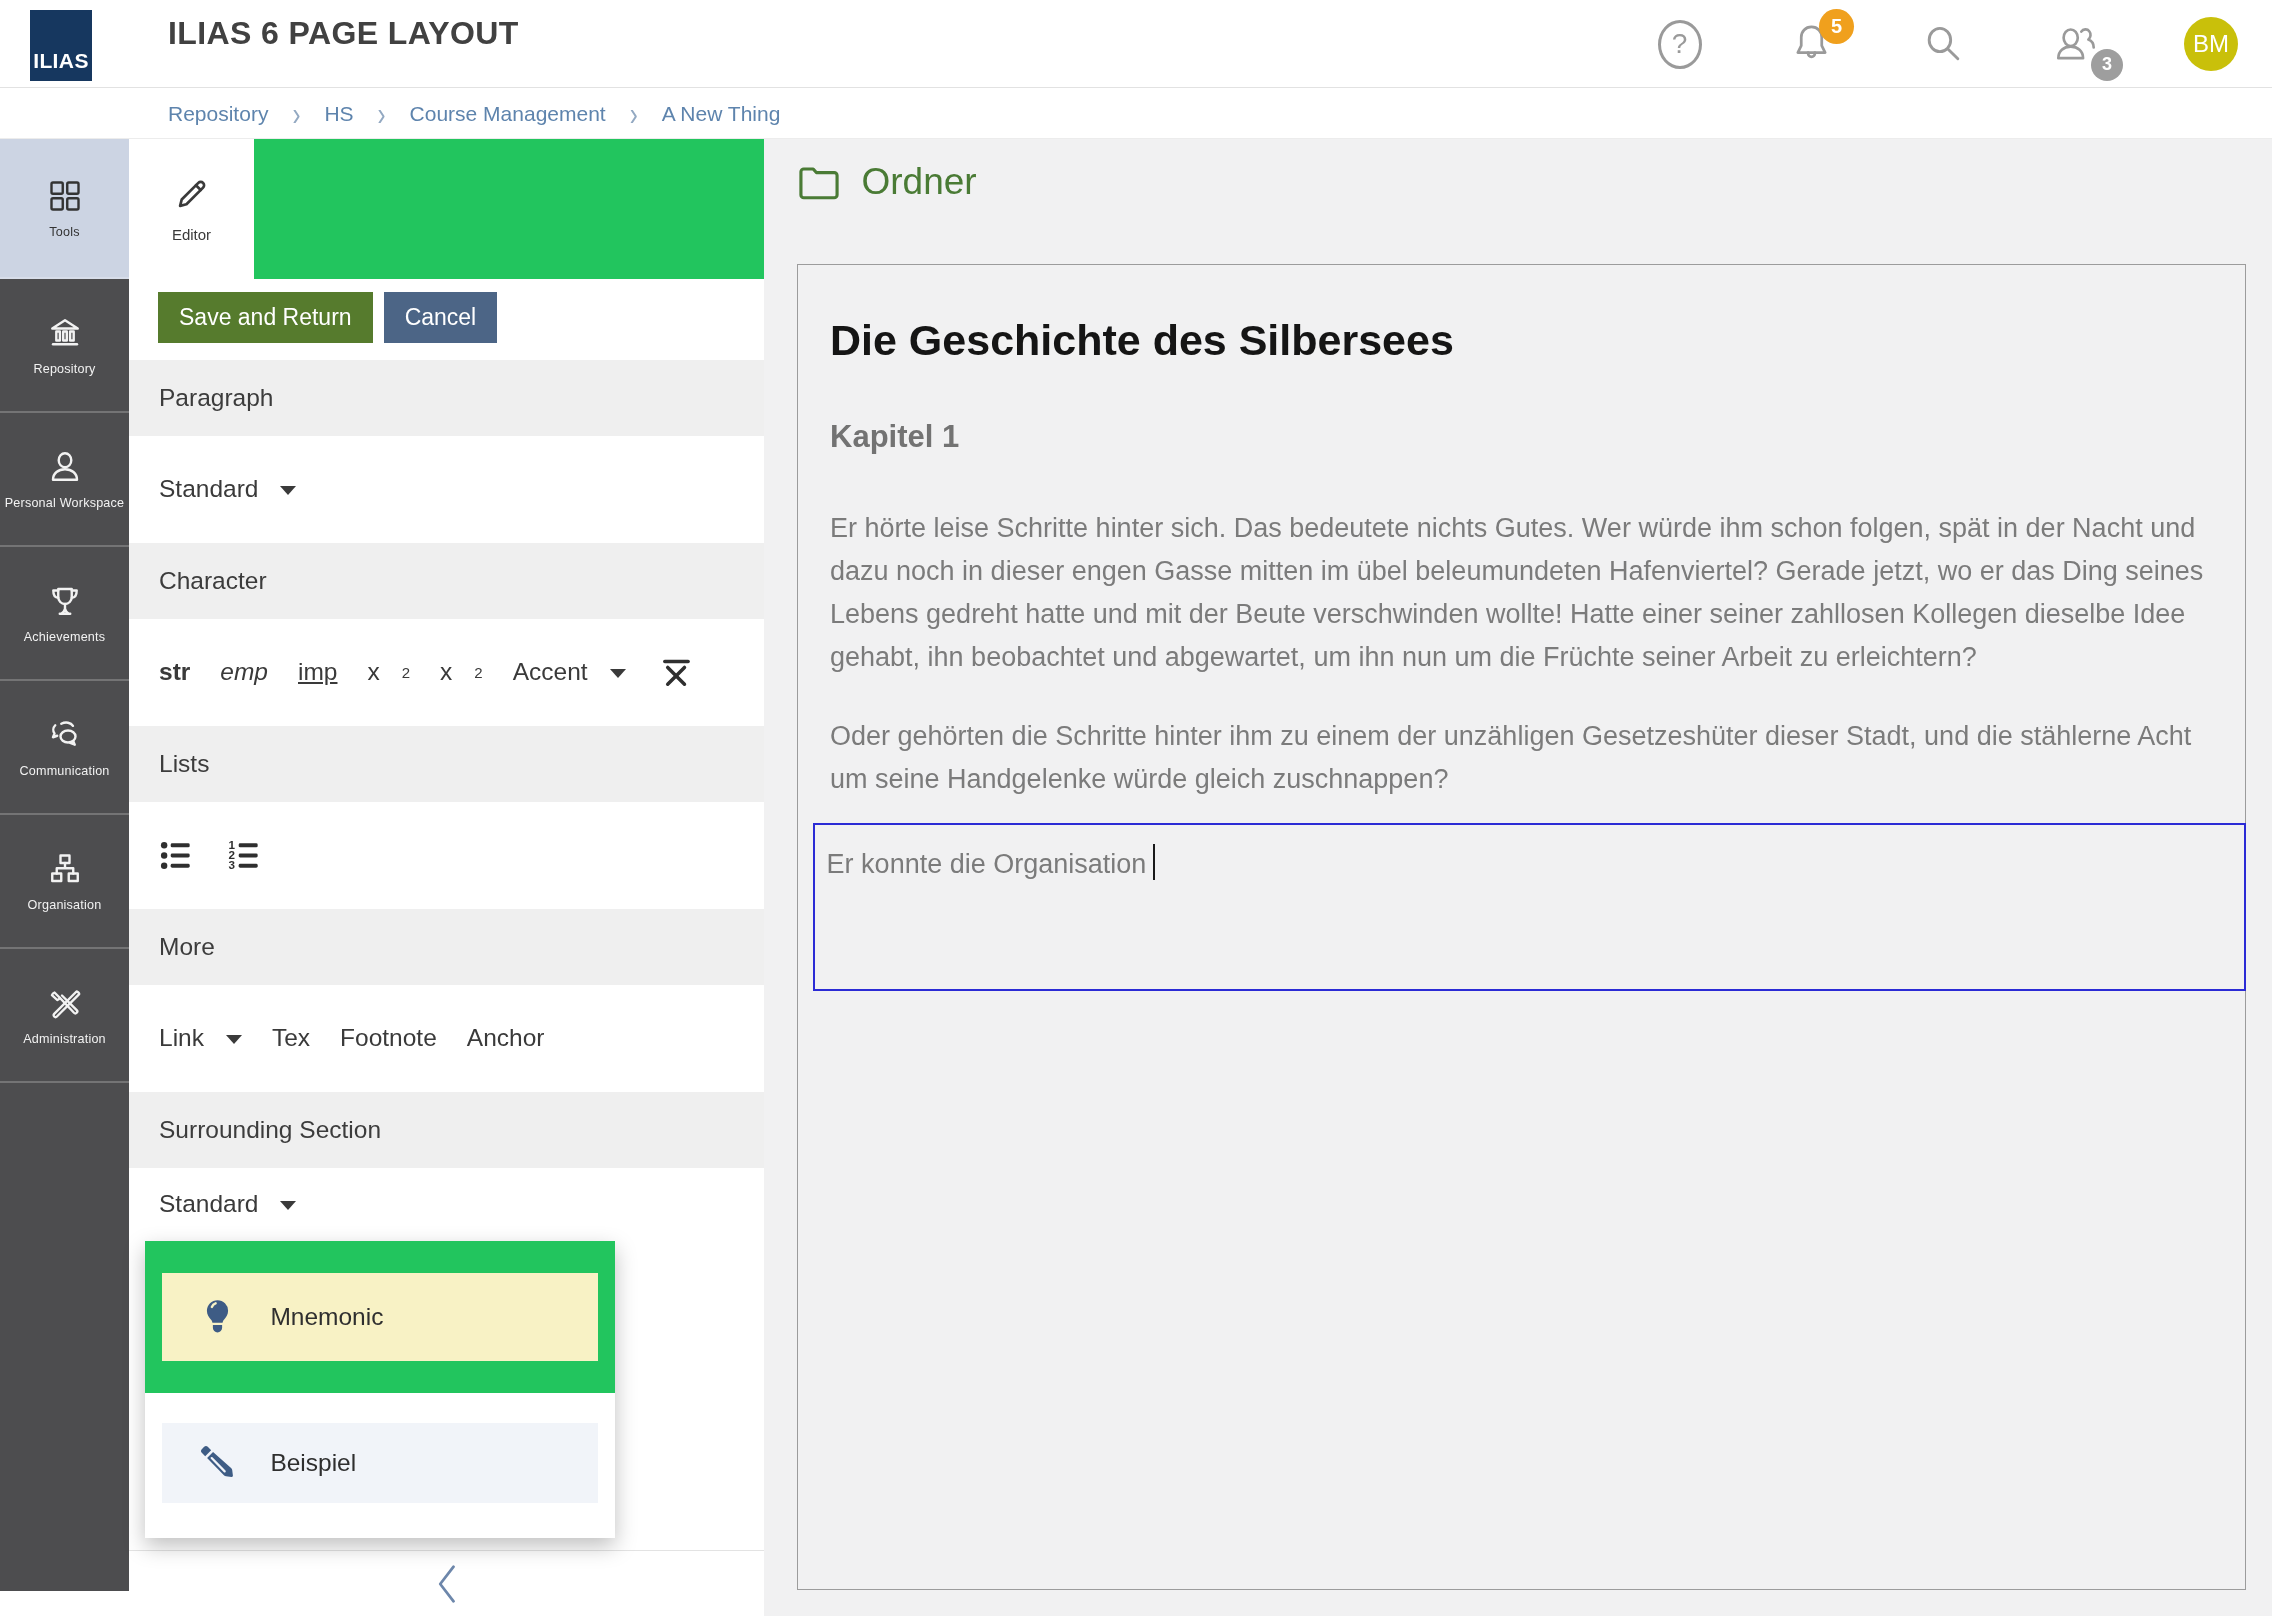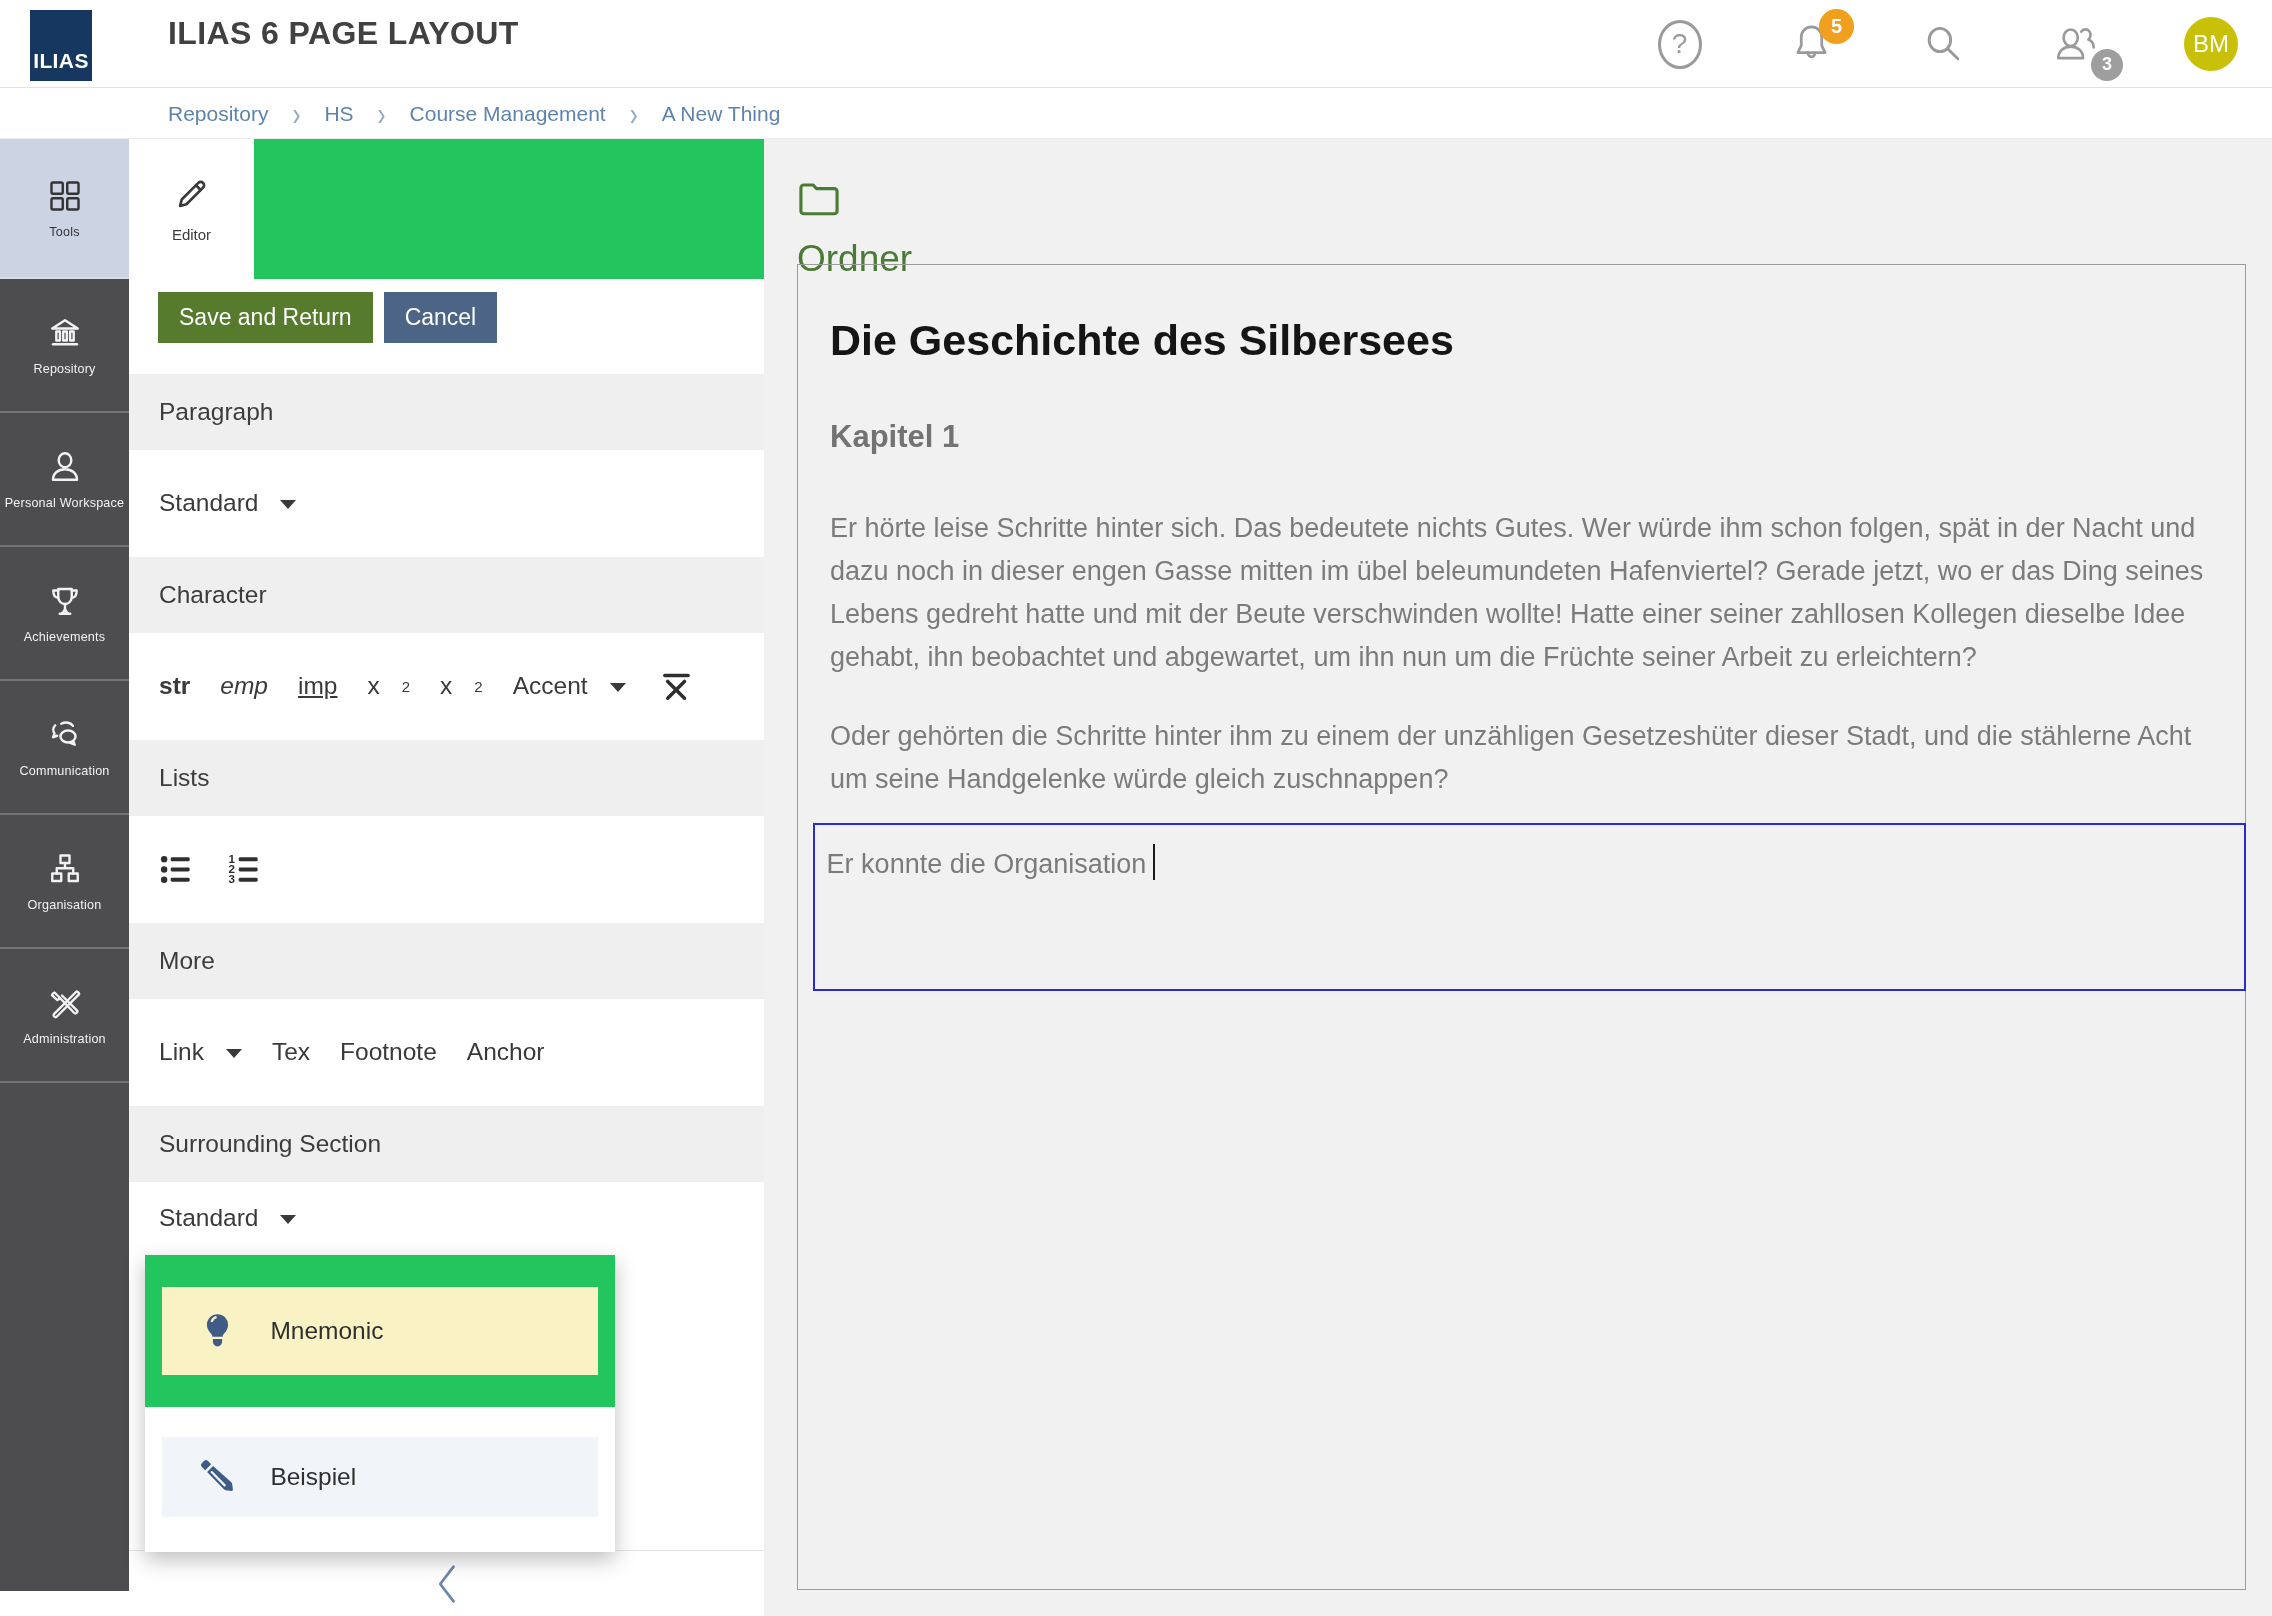--- a/index.html
+++ b/index.html
@@ -54,21 +54,21 @@
   .tab-active svg { width:38px; height:38px; stroke:#3a3a3a; fill:none; stroke-width:1.7;
                     stroke-linecap:round; stroke-linejoin:round; }
   .tab-active .lbl { font-size:15px; }
 
   .btn-row { padding:12.6px 0 0 29px; display:flex; gap:11px; }
   .btn { height:51px; padding:0 21px; display:inline-flex; align-items:center; font-size:23px;
          color:#ffffff; border:none; cursor:pointer; }
   .btn-save { background:#567b2d; }
   .btn-cancel { background:#4c6586; }
 
-  .sections { margin-top:31px; }
+  .sections { margin-top:17px; }
   .sec-head { height:76px; background:#efefef; display:flex; align-items:center; padding-left:30px;
               font-size:24.5px; color:#3c3c3c; }
   .sec-body { height:107px; background:#ffffff; display:flex; align-items:center;
               padding-left:30px; gap:30px; font-size:24.5px; color:#3a3a3a; }
   .ctl { display:inline-flex; align-items:center; gap:22px; cursor:pointer; color:#3a3a3a; }
   .caret { width:0; height:0; border-left:8px solid transparent; border-right:8px solid transparent;
            border-top:9.5px solid #3a3a3a; display:inline-block; margin-top:3.2px; }
   .c-str { font-weight:700; }
   .c-emp { font-style:italic; }
   .c-imp { text-decoration:underline; }
@@ -89,22 +89,22 @@
   .dd-item .lbl { font-size:24.5px; color:#2f2f2f; }
   .dd-item svg { width:41px; height:41px; fill:#3e5c85; }
 
   .panel-footer { position:absolute; bottom:0; left:0; width:635px; height:66px; background:#fff;
                   border-top:1.6px solid #e3e3e3; display:flex; align-items:center; justify-content:center; }
   .panel-footer svg { width:27px; height:44px; stroke:#6d87ab; stroke-width:3.5; fill:none;
                       stroke-linecap:round; stroke-linejoin:round; cursor:pointer; }
 
   
   .main { position:absolute; top:139px; left:764px; width:1509px; height:1477px; background:#f1f1f2; }
-  .page-type { position:absolute; left:33px; top:40px; display:flex; gap:20.5px;
-               color:#4a7b35;flex-direction:column; }
+  .page-type { position:absolute; left:33px; top:22px; display:flex; align-items:center; gap:20.5px;
+               color:#4a7b35; }
   .page-type svg { width:44px; height:38px; stroke:#4a7b35; fill:none; stroke-width:2;
                    stroke-linecap:round; stroke-linejoin:round; }
   .page-type .lbl { font-size:37px; }
 
   .content-box { position:absolute; left:33px; top:125px; width:1449px; height:1326px;
                  border:1.6px solid #9c9c9c; padding:0 32px; }
   .doc-title { margin-top:51px; font-size:43px; font-weight:700; color:#151515; }
   .doc-sub { margin-top:54px; font-size:31px; color:#737373; }
   .doc-p { margin-top:52px; font-size:27px; line-height:43px; color:#7b7b7b; }
   .doc-p + .doc-p { margin-top:36px; }

